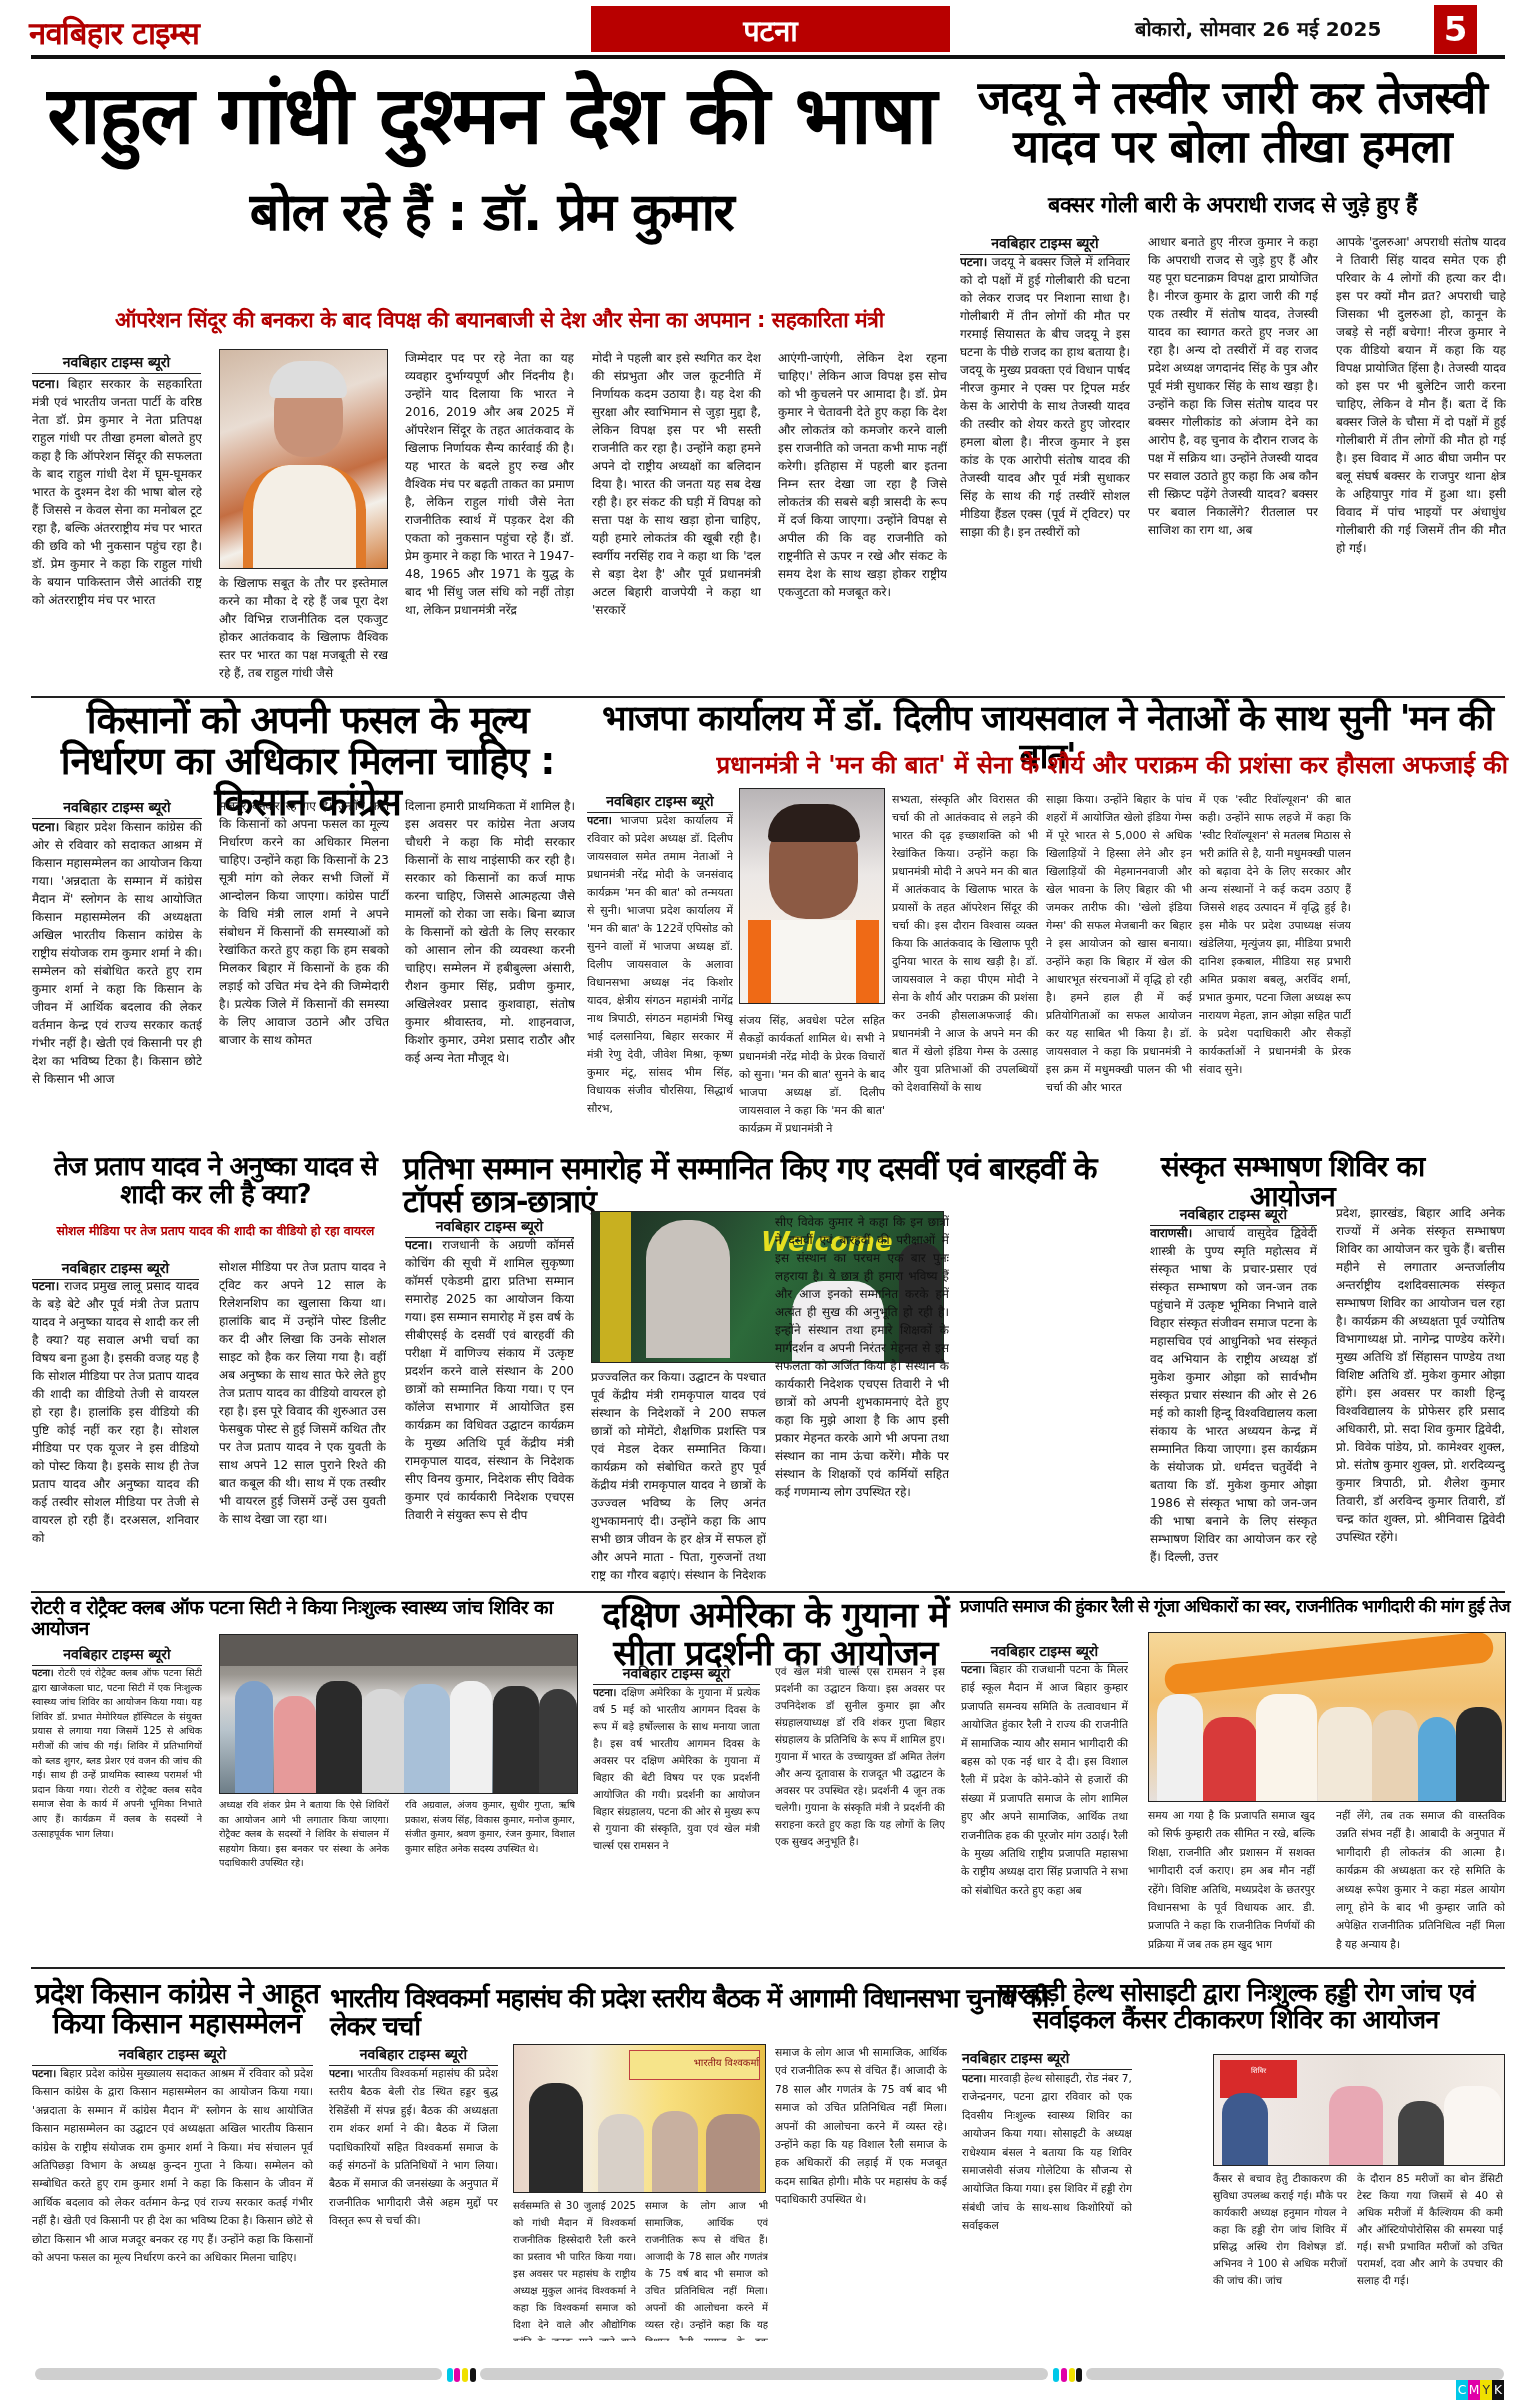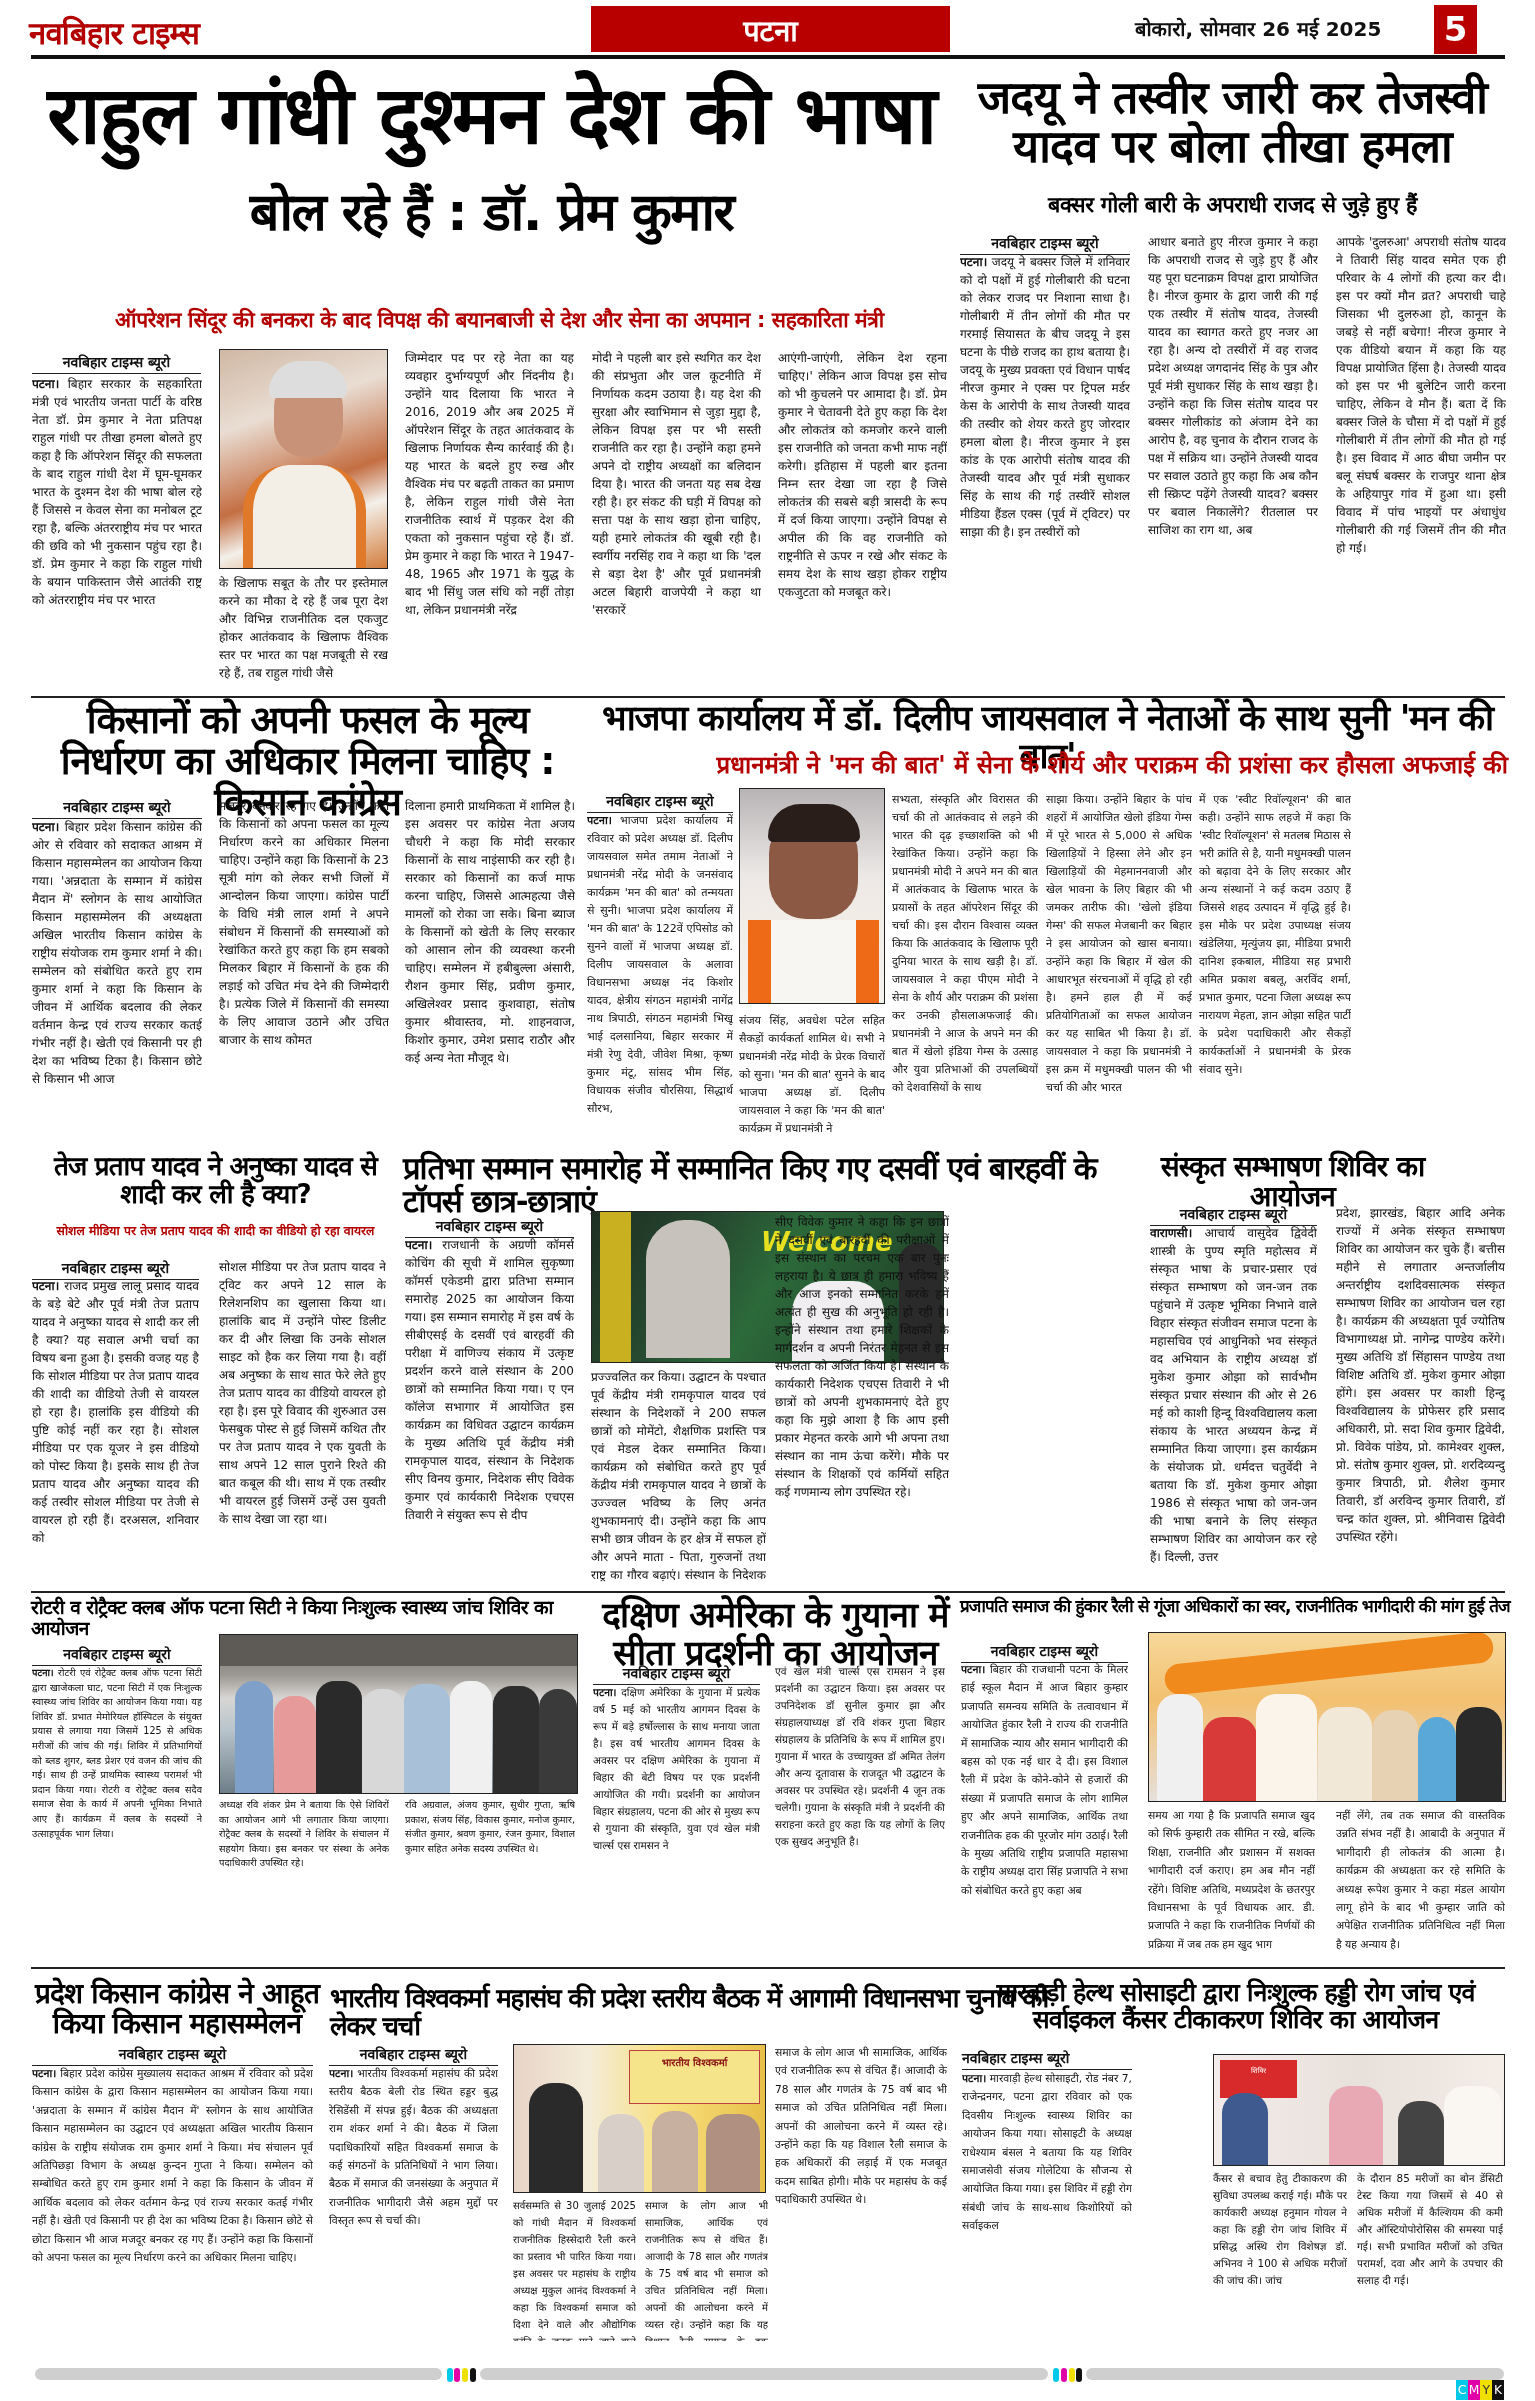--- a/index.html
+++ b/index.html
@@ -143,21 +143,21 @@
 <div class="abs hrule" style="left:31px;top:1967px;width:1474px;height:1.5px"></div>
 
 <div class="abs headline" style="left:31px;top:1979px;width:292px;font-size:28px;text-align:center;letter-spacing:-0.8px">प्रदेश किसान कांग्रेस ने आहूत किया किसान महासम्मेलन</div>
 <div class="abs byline" style="left:32px;top:2044px;width:281px">नवबिहार टाइम्स ब्यूरो</div>
 <div class="abs col" style="left:32px;top:2065px;width:281px;height:276px;font-size:10.7px;line-height:18.4px"><b>पटना।</b> <span>बिहार प्रदेश कांग्रेस मुख्यालय सदाकत आश्रम में रविवार को प्रदेश किसान कांग्रेस के द्वारा किसान महासम्मेलन का आयोजन किया गया। 'अन्नदाता के सम्मान में कांग्रेस मैदान में' स्लोगन के साथ आयोजित किसान महासम्मेलन का उद्घाटन एवं अध्यक्षता अखिल भारतीय किसान कांग्रेस के राष्ट्रीय संयोजक राम कुमार शर्मा ने किया। मंच संचालन पूर्व अतिपिछड़ा विभाग के अध्यक्ष कुन्दन गुप्ता ने किया। सम्मेलन को सम्बोधित करते हुए राम कुमार शर्मा ने कहा कि किसान के जीवन में आर्थिक बदलाव को लेकर वर्तमान केन्द्र एवं राज्य सरकार कतई गंभीर नहीं है। खेती एवं किसानी पर ही देश का भविष्य टिका है। किसान छोटे से छोटा किसान भी आज मजदूर बनकर रह गए हैं। उन्होंने कहा कि किसानों को अपना फसल का मूल्य निर्धारण करने का अधिकार मिलना चाहिए।</span></div>
 
 <div class="abs headline" style="left:330px;top:1984px;width:722px;font-size:26px;letter-spacing:-1.2px">भारतीय विश्वकर्मा महासंघ की प्रदेश स्तरीय बैठक में आगामी विधानसभा चुनाव को लेकर चर्चा</div>
 <div class="abs byline" style="left:329px;top:2044px;width:169px">नवबिहार टाइम्स ब्यूरो</div>
 <div class="abs col" style="left:329px;top:2065px;width:169px;height:276px;font-size:10.7px;line-height:18.4px"><b>पटना।</b> <span>भारतीय विश्वकर्मा महासंघ की प्रदेश स्तरीय बैठक बेली रोड स्थित हड्डर बुद्ध रेसिडेंसी में संपन्न हुई। बैठक की अध्यक्षता राम शंकर शर्मा ने की। बैठक में जिला पदाधिकारियों सहित विश्वकर्मा समाज के कई संगठनों के प्रतिनिधियों ने भाग लिया। बैठक में समाज की जनसंख्या के अनुपात में राजनीतिक भागीदारी जैसे अहम मुद्दों पर विस्तृत रूप से चर्चा की।</span></div>
 <div class="abs photo" style="left:513px;top:2044px;width:253px;height:149px;background:linear-gradient(90deg,#e8d4c8 0%,#f4ecd8 30%,#f8e080 60%,#e8c048 100%)">
-  <div style="position:absolute;left:115px;top:4.6px;width:131px;height:54px;background:#f6e48a;border:1.5px solid #c04040;color:#8a1414;font-size:10px;font-weight:bold;text-align:center;padding-top:4.6px">भारतीय विश्वकर्मा</div>
+  <div style="position:absolute;left:115px;top:4.6px;width:131px;height:30px;background:#f6e48a;border:1.5px solid #c04040;color:#8a1414;font-size:10px;font-weight:normal;text-align:right;padding-top:4.6px">भारतीय विश्वकर्मा</div>
   <div style="position:absolute;left:15.4px;top:38px;width:54px;height:111px;background:#2a2a2a;border-radius:23px 23px 0 0"></div>
   <div style="position:absolute;left:84px;top:69px;width:46px;height:80px;background:#d8d0c8;border-radius:20px 20px 0 0"></div>
   <div style="position:absolute;left:138px;top:66px;width:46px;height:83px;background:#c8b0a0;border-radius:20px 20px 0 0"></div>
   <div style="position:absolute;left:192px;top:69px;width:54px;height:80px;background:#b09080;border-radius:20px 20px 0 0"></div>
 </div>
 <div class="abs col" style="left:513px;top:2197px;width:123px;height:144px;font-size:10px;line-height:17px">सर्वसम्मति से 30 जुलाई 2025 को गांधी मैदान में विश्वकर्मा राजनीतिक हिस्सेदारी रैली करने का प्रस्ताव भी पारित किया गया। इस अवसर पर महासंघ के राष्ट्रीय अध्यक्ष मुकुल आनंद विश्वकर्मा ने कहा कि विश्वकर्मा समाज को दिशा देने वाले और औद्योगिक क्रांति के जनक माने जाने वाले विश्वकर्मा</div>
 <div class="abs col" style="left:645px;top:2197px;width:123px;height:144px;font-size:10px;line-height:17px">समाज के लोग आज भी सामाजिक, आर्थिक एवं राजनीतिक रूप से वंचित हैं। आजादी के 78 साल और गणतंत्र के 75 वर्ष बाद भी समाज को उचित प्रतिनिधित्व नहीं मिला। अपनों की आलोचना करने में व्यस्त रहे। उन्होंने कहा कि यह विशाल रैली समाज के हक अधिकारों की लड़ाई में एक मजबूत कदम साबित होगी। मौके पर महासंघ के कई पदाधिकारी उपस्थित थे।</div>
 <div class="abs col" style="left:775px;top:2044px;width:172px;height:298px;font-size:10.7px;line-height:18.4px">समाज के लोग आज भी सामाजिक, आर्थिक एवं राजनीतिक रूप से वंचित हैं। आजादी के 78 साल और गणतंत्र के 75 वर्ष बाद भी समाज को उचित प्रतिनिधित्व नहीं मिला। अपनों की आलोचना करने में व्यस्त रहे। उन्होंने कहा कि यह विशाल रैली समाज के हक अधिकारों की लड़ाई में एक मजबूत कदम साबित होगी। मौके पर महासंघ के कई पदाधिकारी उपस्थित थे।</div>
 
 <div class="abs headline" style="left:963px;top:1979px;width:545px;font-size:25px;text-align:center;letter-spacing:-0.8px">मारवाड़ी हेल्थ सोसाइटी द्वारा निःशुल्क हड्डी रोग जांच एवं सर्वाइकल कैंसर टीकाकरण शिविर का आयोजन</div>

